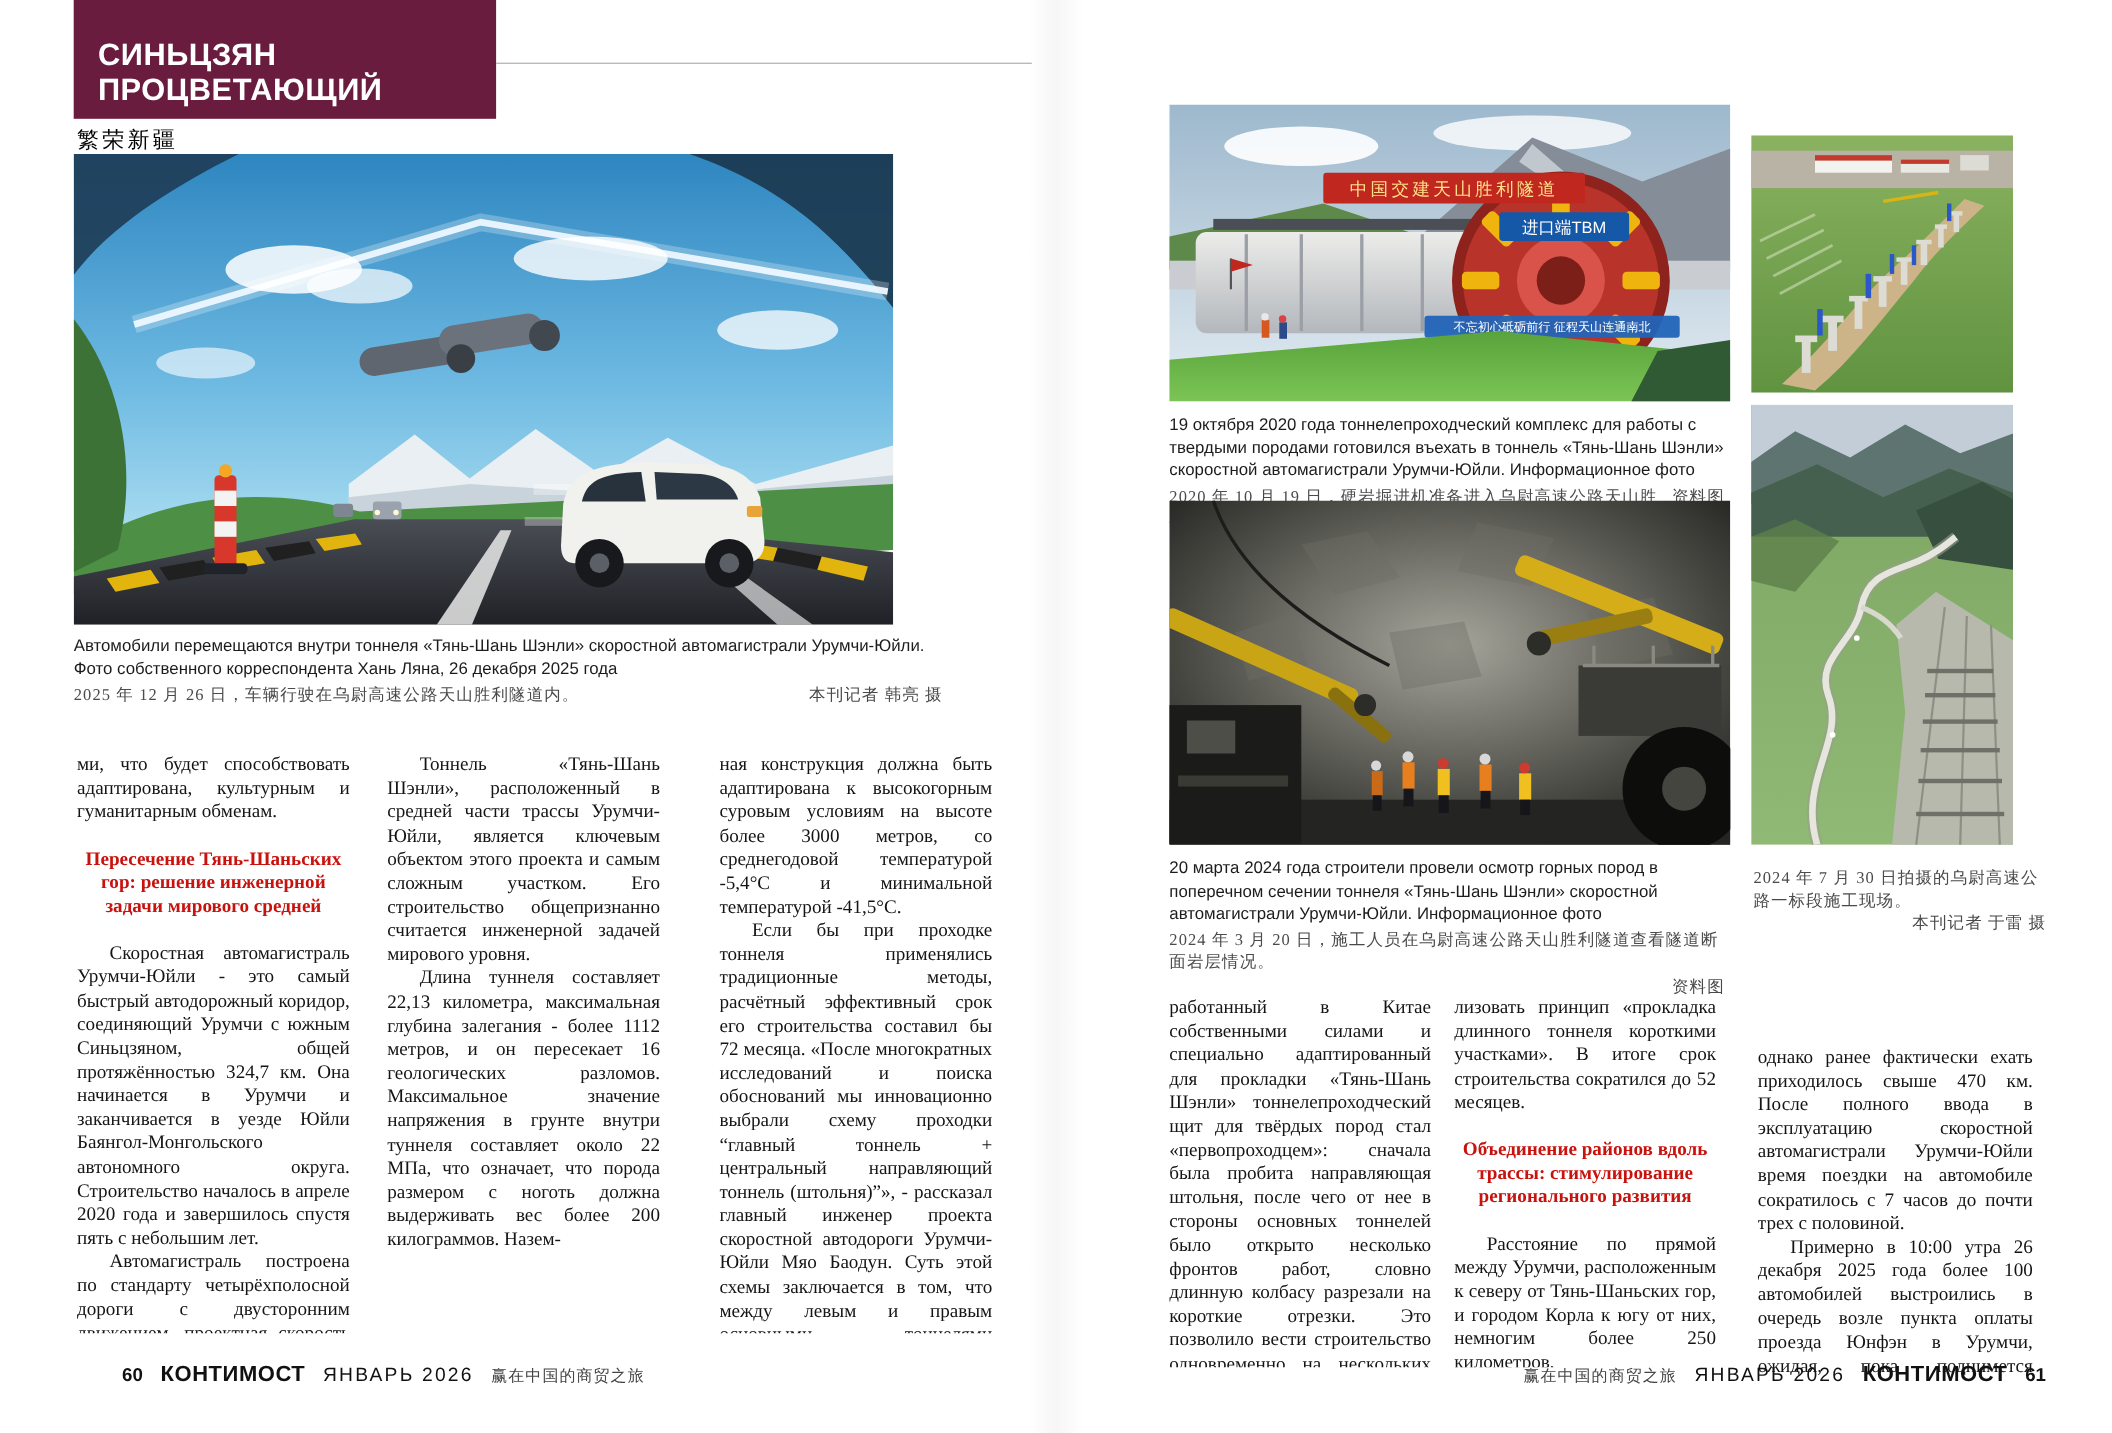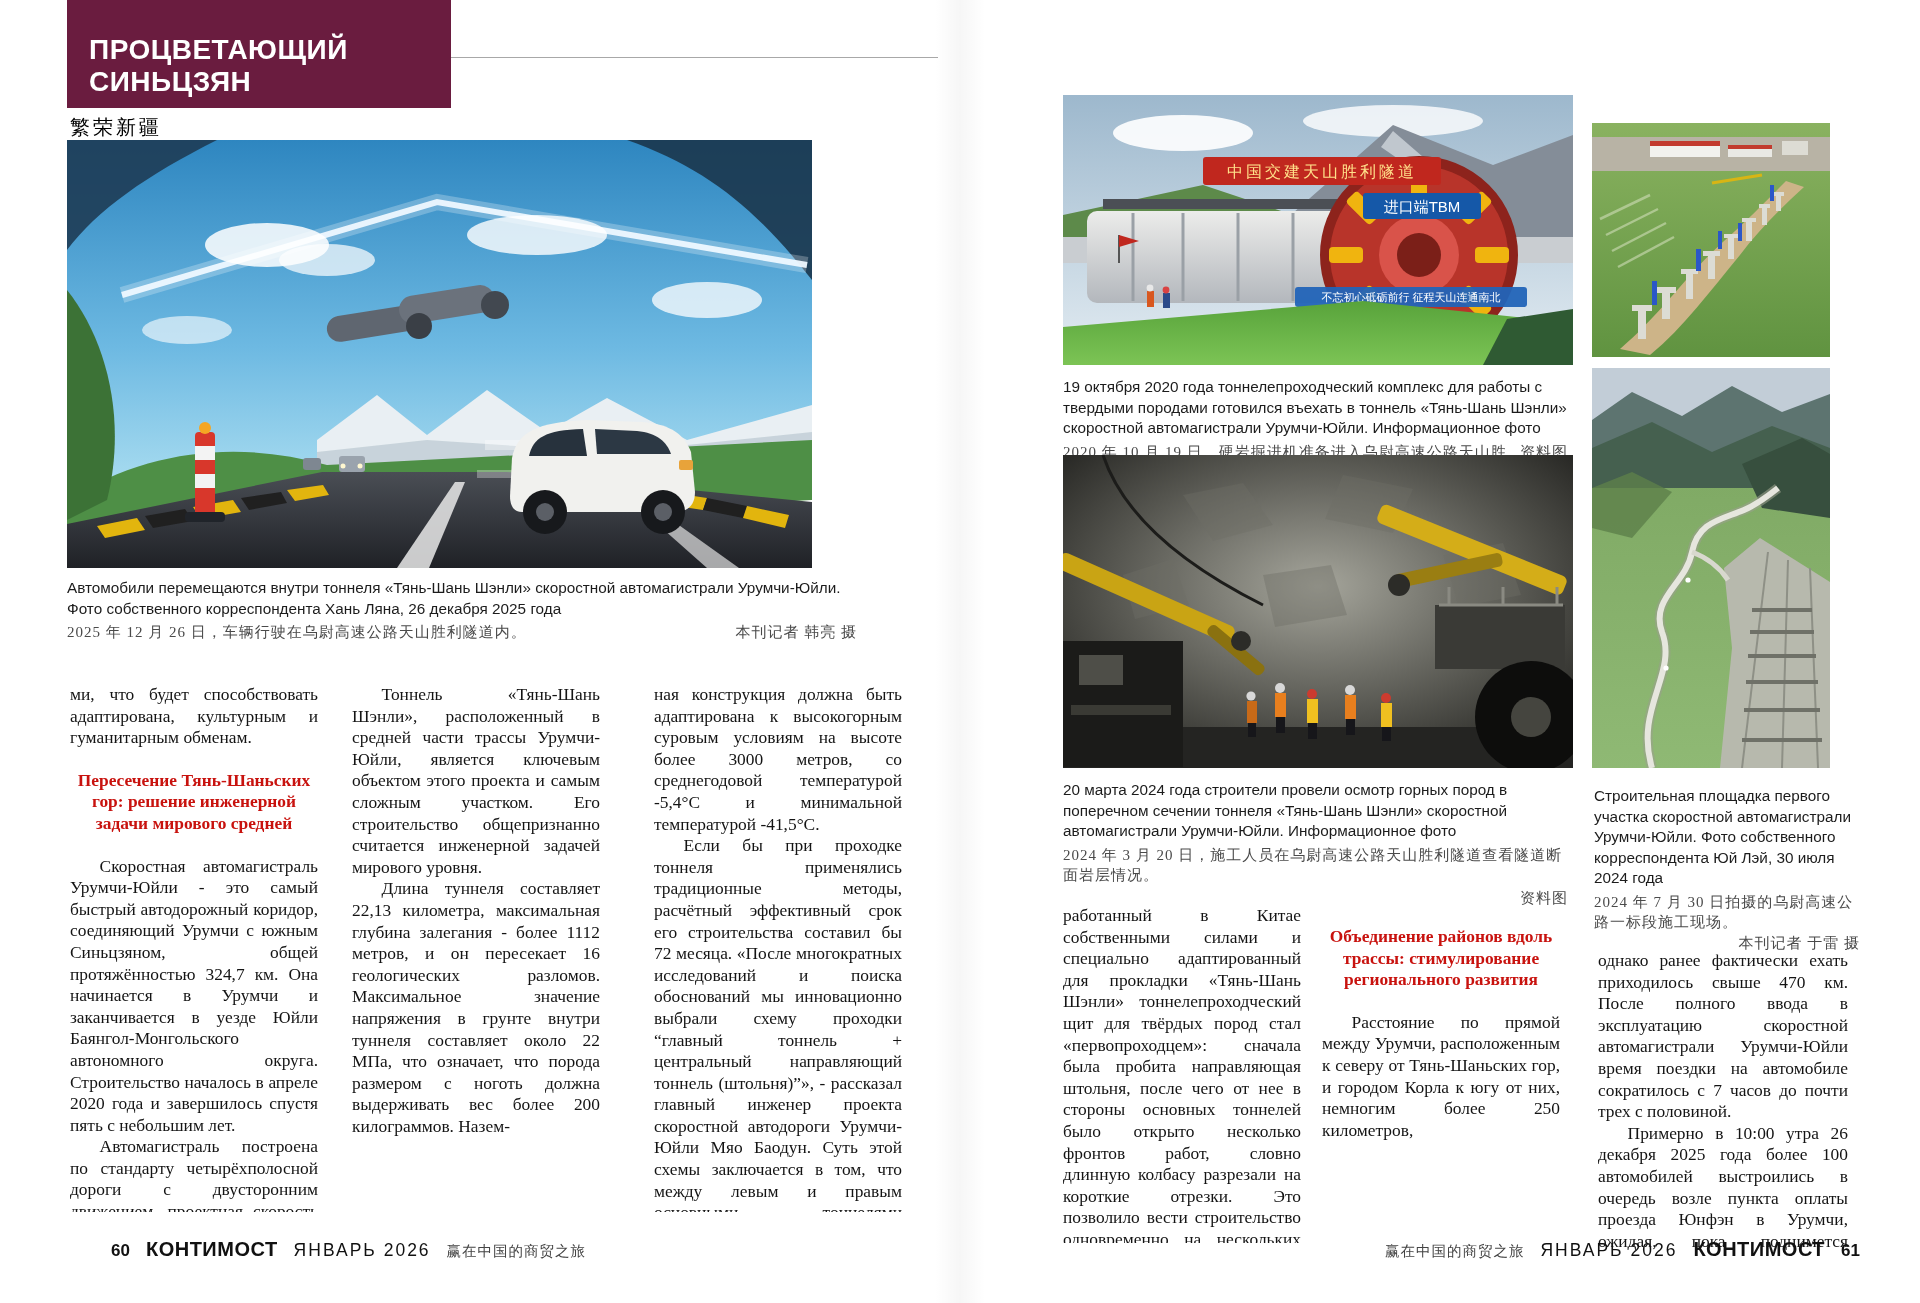--- a/index.html
+++ b/index.html
@@ -41,22 +41,22 @@
                    letter-spacing:1px;}
   .footer-left{left:63px;margin-left:48px;}
   .footer-right{right:60px;}
 </style>
 </head>
 <body>
 
 <div class="spread">
 
   <div class="title-block" style="background:#6a1c3f;">
+    <div>СИНЬЦЗЯН</div>
     <div>ПРОЦВЕТАЮЩИЙ</div>
-    <div>СИНЬЦЗЯН</div>
   </div>
   <div class="subtitle-zh">繁荣新疆</div>
   <div class="header-rule"></div>
   <div class="fold"></div>
 
   <svg class="ph" style="left:67px;top:140px;" width="745" height="428" viewBox="0 0 745 428">
     <defs>
       <linearGradient id="p1sky" x1="0" y1="0" x2="0" y2="1">
         <stop offset="0" stop-color="#2e86c0"></stop>
           <stop offset="0.6" stop-color="#6db9e2"></stop>
@@ -304,20 +304,21 @@
     <div class="zhline">
       <span>2024 年 3 月 20 日，施工人员在乌尉高速公路天山胜利隧道查看隧道断面岩层情况。</span>
     </div>
     <div class="credit-solo">资料图</div>
   </div>
 
   <div class="bodycol" style="left:1063px;top:905px;width:238px;height:338px;">
     <p class="cont">работанный в Китае собственными силами и специально адаптированный для прокладки «Тянь-Шань Шэнли» тоннелепроходческий щит для твёрдых пород стал «первопроходцем»: сначала была пробита направляющая штольня, после чего от нее в стороны основных тоннелей было открыто несколько фронтов работ, словно длинную колбасу разрезали на короткие отрезки. Это позволило вести строительство одновременно на нескольких участках и реа-</p>
   </div>
   <div class="bodycol" style="left:1322px;top:905px;width:238px;height:338px;">
+    <p class="cont">лизовать принцип «прокладка длинного тоннеля короткими участками». В итоге срок строительства сократился до 52 месяцев.</p>
     <p class="subhead" style="color:#c8120e;">Объединение районов вдоль трассы: стимулирование регионального развития</p>
     <p>Расстояние по прямой между Урумчи, расположенным к северу от Тянь-Шаньских гор, и городом Корла к югу от них, немногим более 250 километров,</p>
   </div>
 
   <svg class="ph" style="left:1592px;top:123px;" width="238" height="234" viewBox="0 0 238 234">
     <defs>
       <linearGradient id="p4g" x1="0" y1="0" x2="0" y2="1">
         <stop offset="0" stop-color="#8ab260"></stop>
           <stop offset="1" stop-color="#609340"></stop>
       </linearGradient>
@@ -396,21 +397,20 @@
       </g>
     </g>
     <path d="M60,400 C42,340 86,306 70,264 C58,230 94,216 100,184 C106,154 128,152 152,142 C166,136 176,128 186,120" fill="none" stroke="#9aa08c" stroke-width="10" opacity="0.6"></path>
     <path d="M60,400 C42,340 86,306 70,264 C58,230 94,216 100,184 C106,154 128,152 152,142 C166,136 176,128 186,120" fill="none" stroke="#e6e6de" stroke-width="6"></path>
     <path d="M100,184 C116,190 128,200 136,212" fill="none" stroke="#d8d8ce" stroke-width="5"></path>
     <circle cx="74" cy="300" r="2.6" fill="#ffffff"></circle>
     <circle cx="96" cy="212" r="2.6" fill="#ffffff"></circle>
   </svg>
 
   <div class="cap" style="left:1594px;top:786px;width:266px;">
-    <div>Строительная площадка первого участка скоростной автомагистрали Урумчи-Юйли. Фото собственного корреспондента Юй Лэй, 30 июля 2024 года</div>
     <div class="zhline" style="display:block;">
       <span>2024 年 7 月 30 日拍摄的乌尉高速公路一标段施工现场。</span>
       <span class="zh-credit" style="float:right;">本刊记者 于雷 摄</span>
     </div>
   </div>
 
   <div class="bodycol" style="left:1598px;top:950px;width:250px;height:300px;">
     <p class="cont">однако ранее фактически ехать приходилось свыше 470 км. После полного ввода в эксплуатацию скоростной автомагистрали Урумчи-Юйли время поездки на автомобиле сократилось с 7 часов до почти трех с половиной.</p>
     <p>Примерно в 10:00 утра 26 декабря 2025 года более 100 автомобилей выстроились в очередь возле пункта оплаты проезда Юнфэн в Урумчи, ожидая, пока поднимется шлагбаум, чтобы</p>
   </div>

